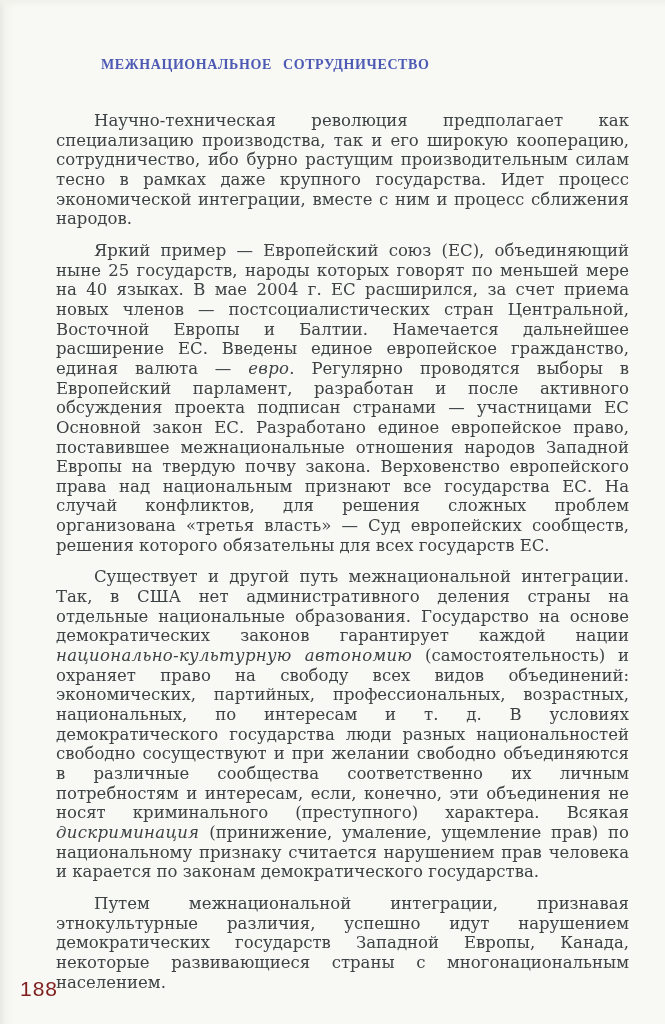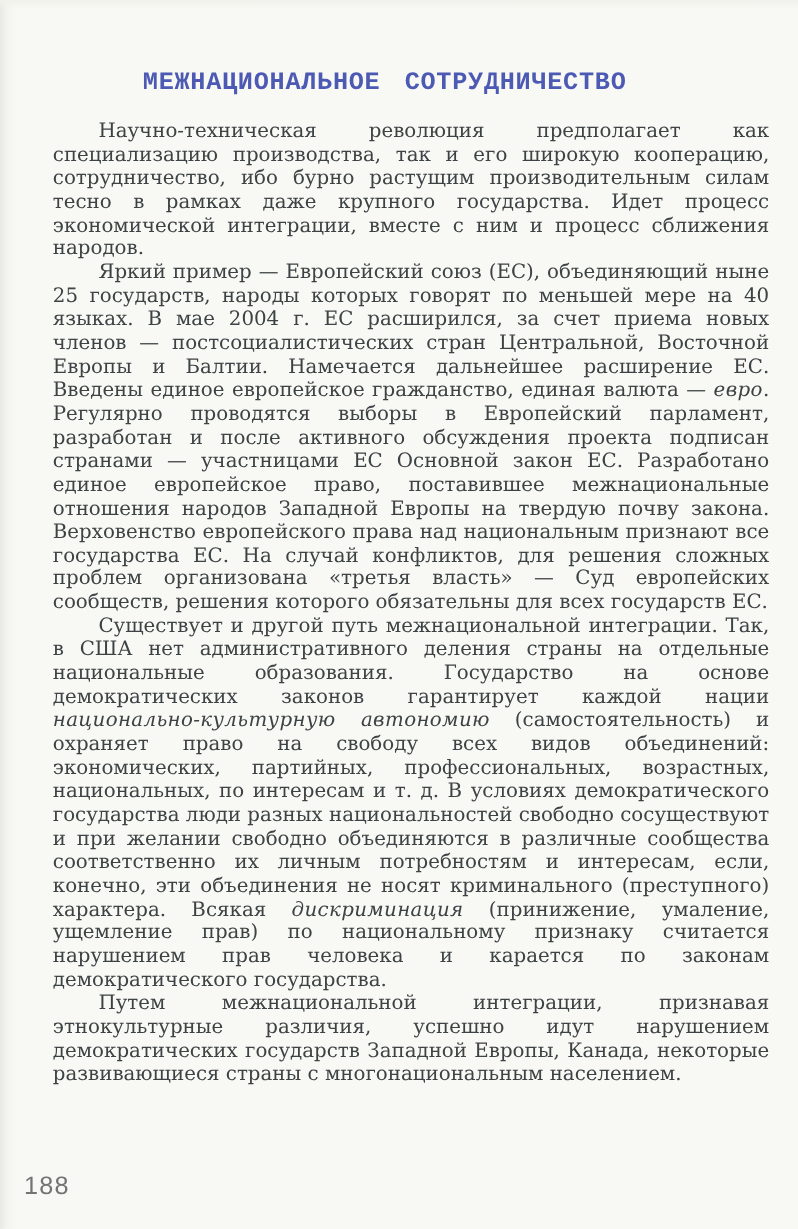--- a/index.html
+++ b/index.html
@@ -24,42 +24,42 @@
   }
   .scan-edge-top {
     position: absolute;
     left: 0; top: 0; right: 0;
     height: 8px;
     background: linear-gradient(180deg, #f1f1ec 0%, rgba(248,248,244,0) 100%);
     pointer-events: none;
   }
   .heading {
     position: absolute;
-    left: 119px;
+    left: 101px;
     top: 41px;
     width: 530px;
-    font-family: Liberation Mono, monospace;
+    font-family: Liberation Serif, serif;
     font-weight: 700;
-    font-size: 21px;
+    font-size: 14px;
     line-height: 30px;
     letter-spacing: 0.6px;
     word-spacing: 7px;
     color: #4d5ab4;
   }
   .text-column {
     position: absolute;
     left: 44px;
     top: 99px;
     width: 597px;
     color: #3d4244;
     font-size: 16.5px;
     line-height: 19.65px;
   }
   .text-column p.para {
-    margin: 0;
+    margin: 12px;
     text-align: justify;
     text-indent: 38px;
   }
   .text-column p.para em {
     letter-spacing: 0.3px;
   }
   .page-number {
     position: absolute;
     left: 20px;
     top: 977px;
@@ -79,13 +79,13 @@
   <div>МЕЖНАЦИОНАЛЬНОЕ  СОТРУДНИЧЕСТВО</div>
 </h1>
 
 <div class="text-column" style="color: rgb(61, 66, 68);">
     <p class="para"><span>Научно-техническая революция предполагает как специализацию производства, так и его широкую кооперацию, сотрудничество, ибо бурно растущим производительным силам тесно в рамках даже крупного государства. Идет процесс экономической интеграции, вместе с ним и процесс сближения народов.</span></p>
     <p class="para"><span>Яркий пример — Европейский союз (ЕС), объединяющий ныне 25 государств, народы которых говорят по меньшей мере на 40 языках. В мае 2004 г. ЕС расширился, за счет приема новых членов — постсоциалистических стран Центральной, Восточной Европы и Балтии. Намечается дальнейшее расширение ЕС. Введены единое европейское гражданство, единая валюта — </span><em>евро</em><span>. Регулярно проводятся выборы в Европейский парламент, разработан и после активного обсуждения проекта подписан странами — участницами ЕС Основной закон ЕС. Разработано единое европейское право, поставившее межнациональные отношения народов Западной Европы на твердую почву закона. Верховенство европейского права над национальным признают все государства ЕС. На случай конфликтов, для решения сложных проблем организована «третья власть» — Суд европейских сообществ, решения которого обязательны для всех государств ЕС.</span></p>
     <p class="para"><span>Существует и другой путь межнациональной интеграции. Так, в США нет административного деления страны на отдельные национальные образования. Государство на основе демократических законов гарантирует каждой нации </span><em>национально-культурную автономию</em><span> (самостоятельность) и охраняет право на свободу всех видов объединений: экономических, партийных, профессиональных, возрастных, национальных, по интересам и т. д. В условиях демократического государства люди разных национальностей свободно сосуществуют и при желании свободно объединяются в различные сообщества соответственно их личным потребностям и интересам, если, конечно, эти объединения не носят криминального (преступного) характера. Всякая </span><em>дискриминация</em><span> (принижение, умаление, ущемление прав) по национальному признаку считается нарушением прав человека и карается по законам демократического государства.</span></p>
     <p class="para"><span>Путем межнациональной интеграции, признавая этнокультурные различия, успешно идут нарушением демократических государств Западной Европы, Канада, некоторые развивающиеся страны с многонациональным населением.</span></p>
   </div>
 
-<div class="page-number" style="color: #737373;">188</div>
+<div class="page-number" style="color: #7f1d1d;">188</div>
 
 </body></html>

